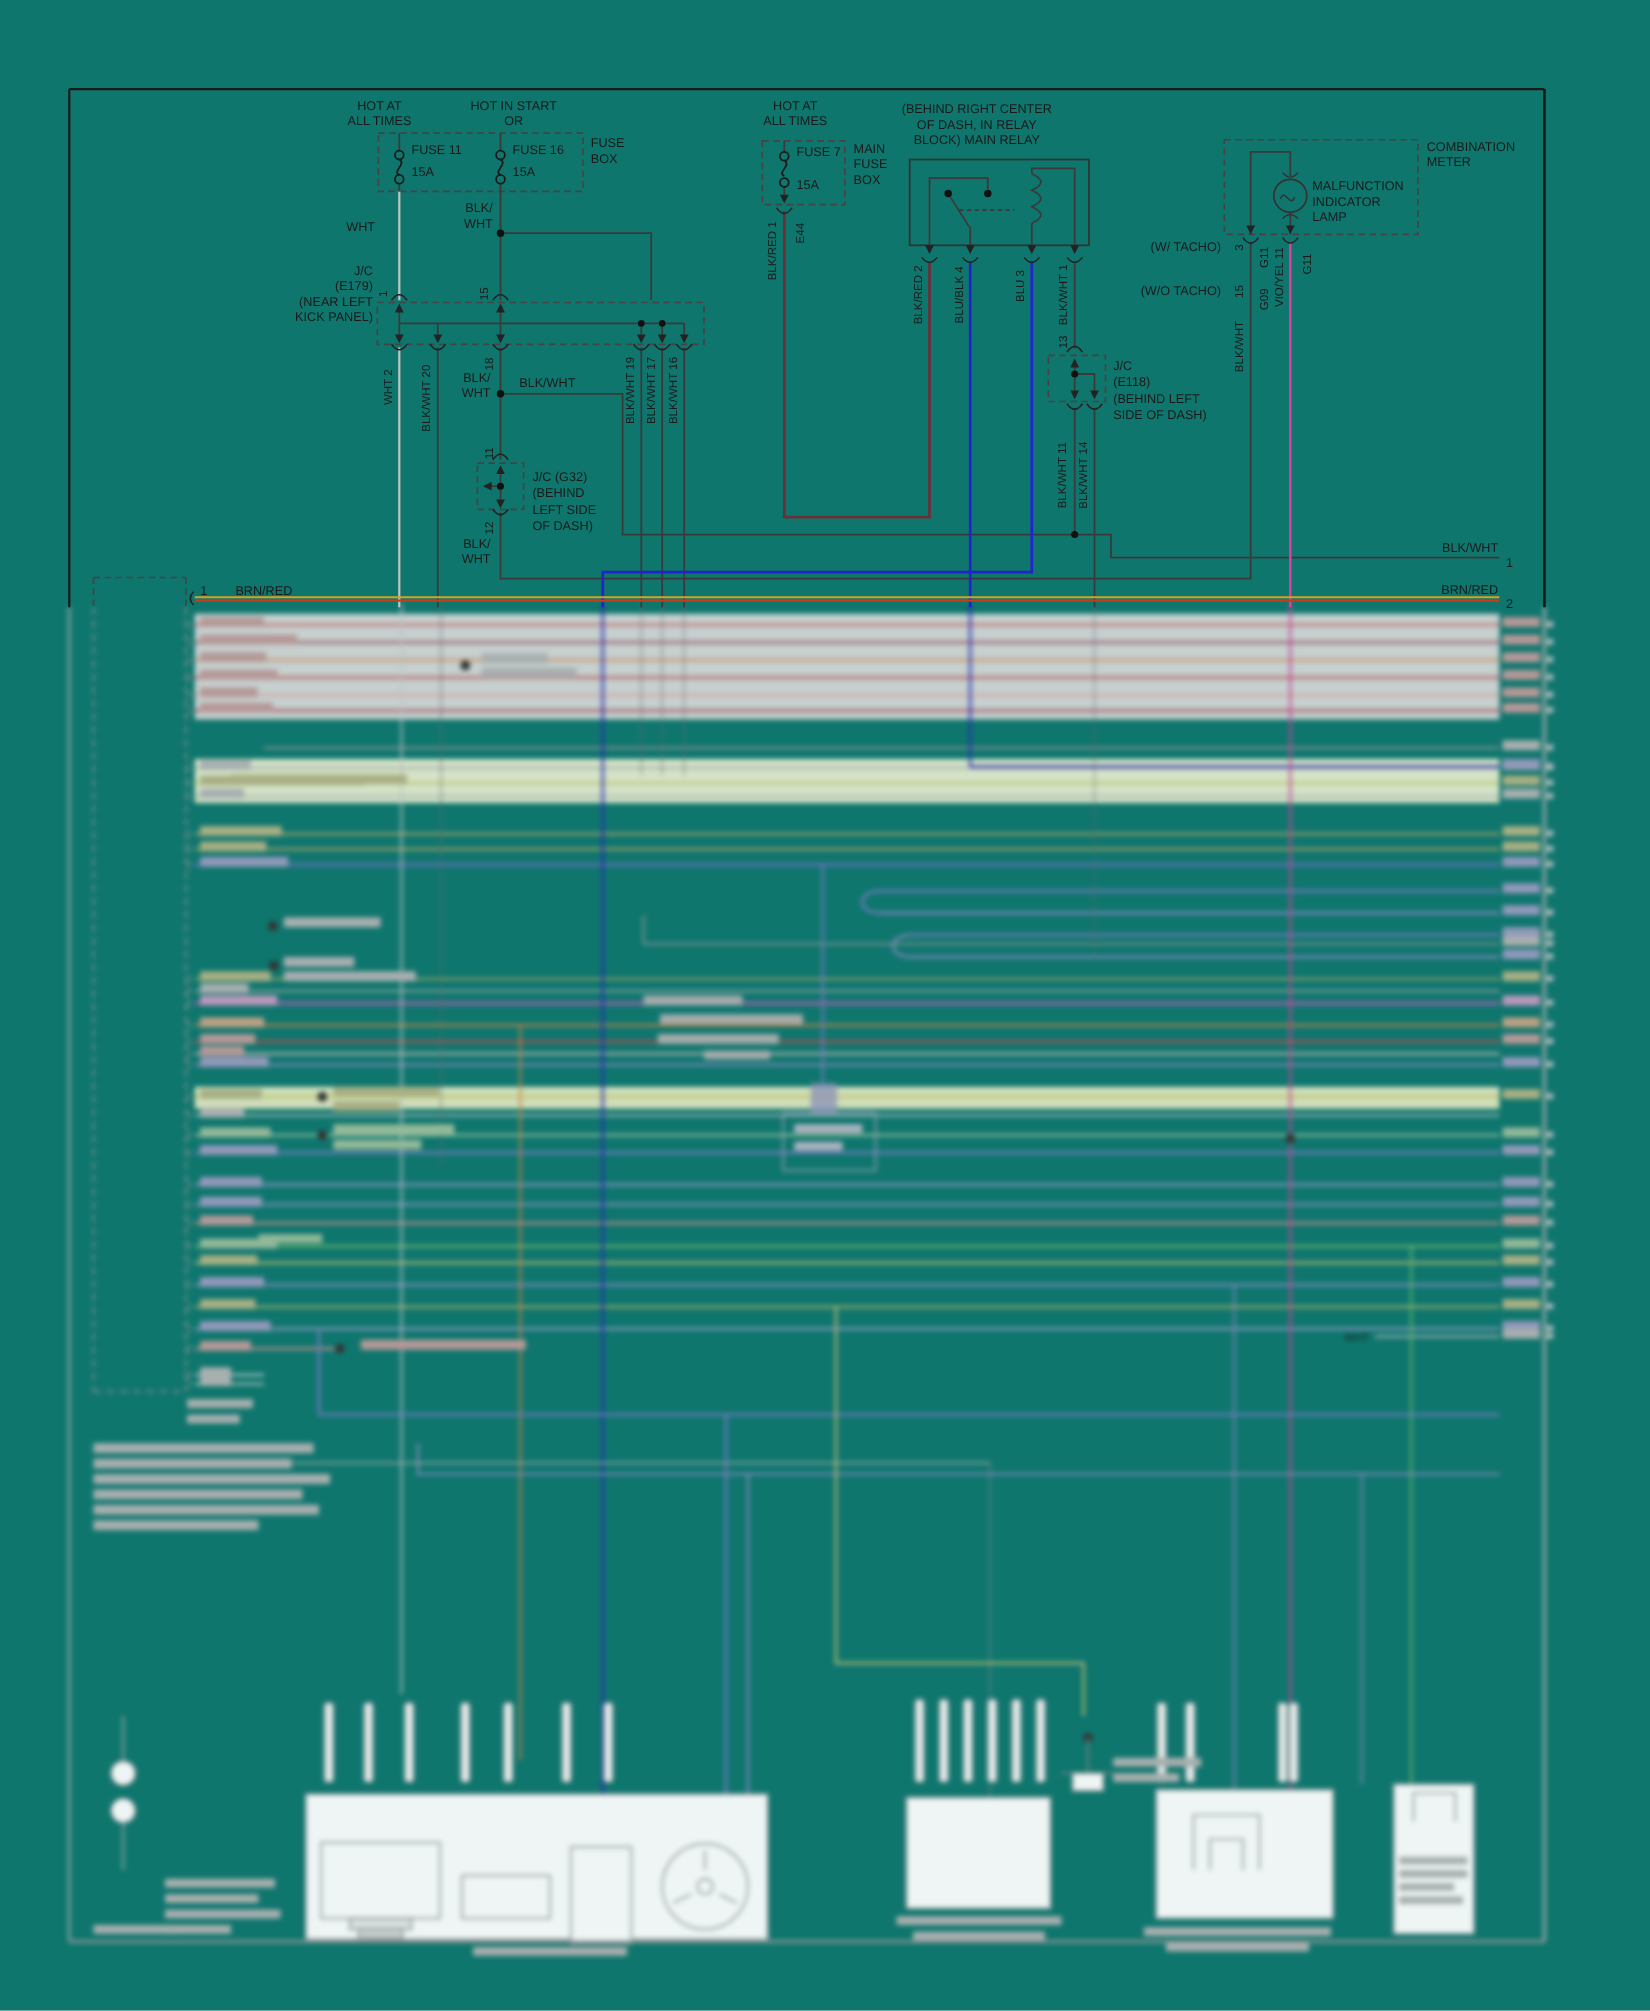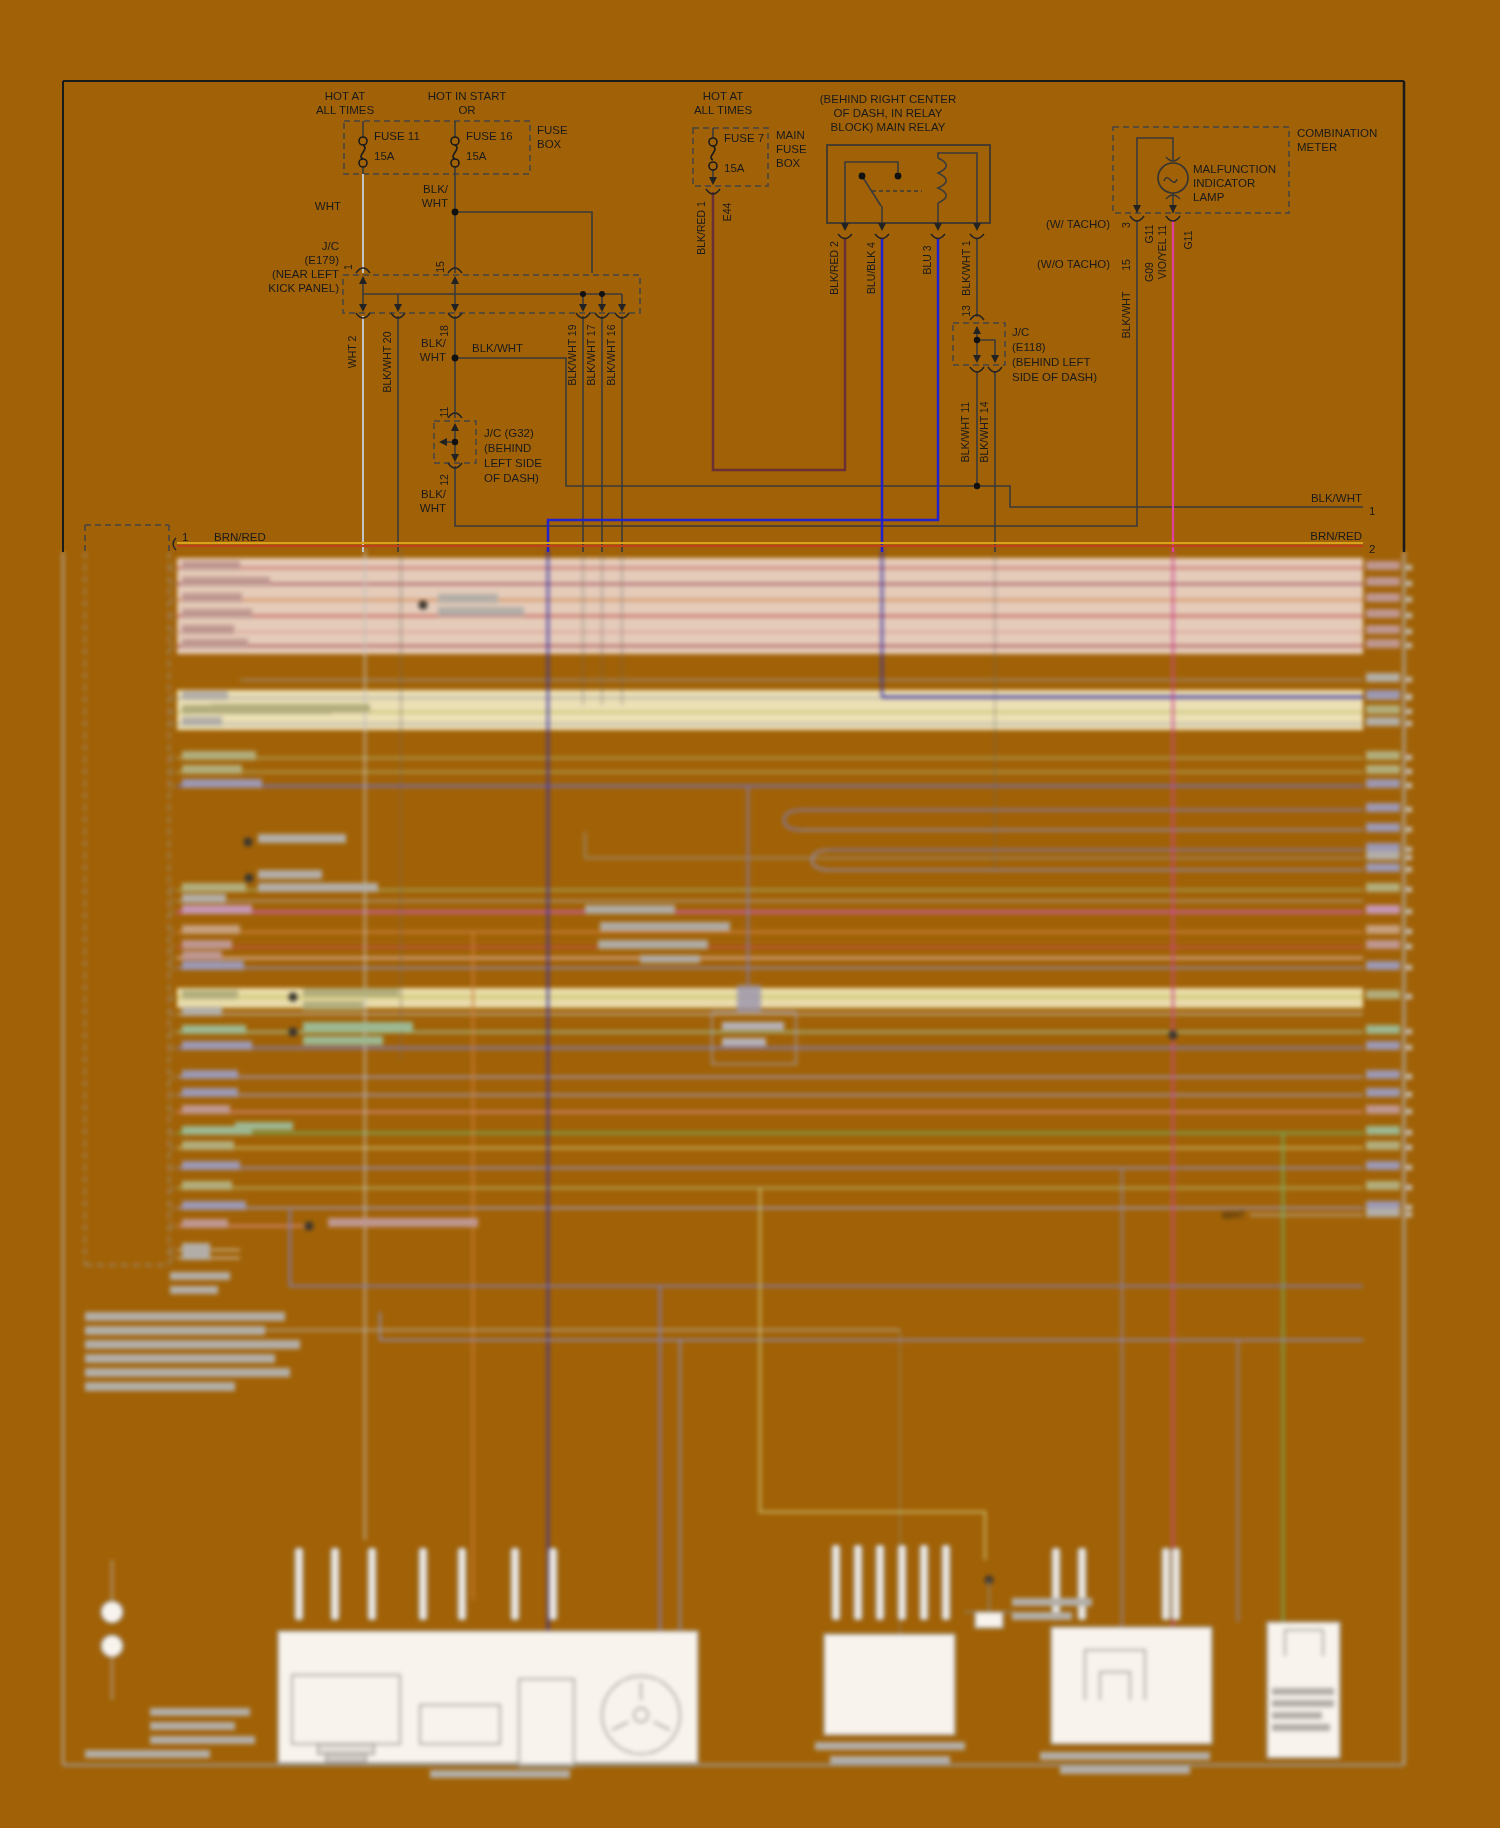--- a/index.html
+++ b/index.html
@@ -1,16 +1,16 @@
 <!DOCTYPE html>
 <html><head>
 <meta charset="utf-8">
 <style>
   html,body{margin:0;padding:0;background:#fff;}
-  #stage{position:relative;width:1500px;height:1828px;background:#a16207;overflow:hidden;
+  #stage{position:relative;width:1500px;height:1828px;background:#0f766e;overflow:hidden;
          font-family:"Liberation Sans",sans-serif;}
   svg{position:absolute;left:0;top:0;}
   svg text{font-family:"Liberation Sans",sans-serif;fill:#1a1a1a;font-size:11.5px;}
   svg text.rot{font-size:10.5px;}
   svg text.sm{font-size:10px;}
   #blurwrap{position:absolute;left:0;top:0;width:1500px;height:1828px;
             filter:blur(2.3px) saturate(.92);opacity:.93;}
 </style>
 </head>
 <body>

